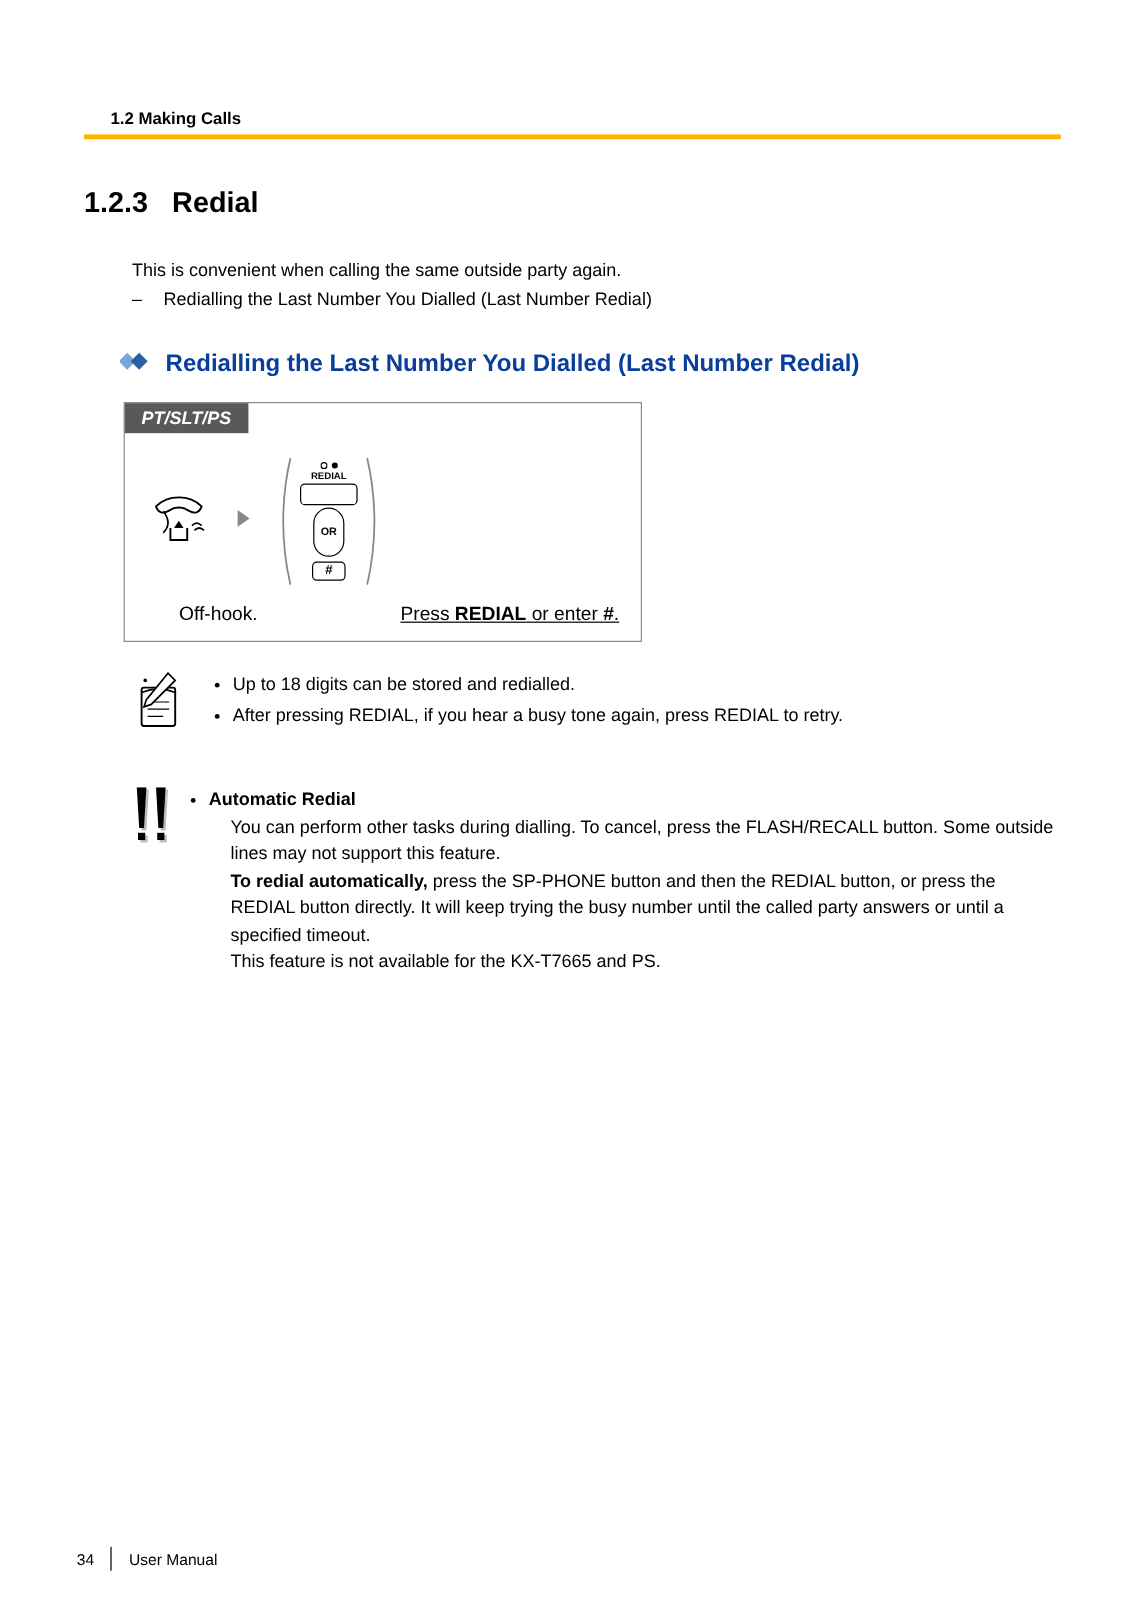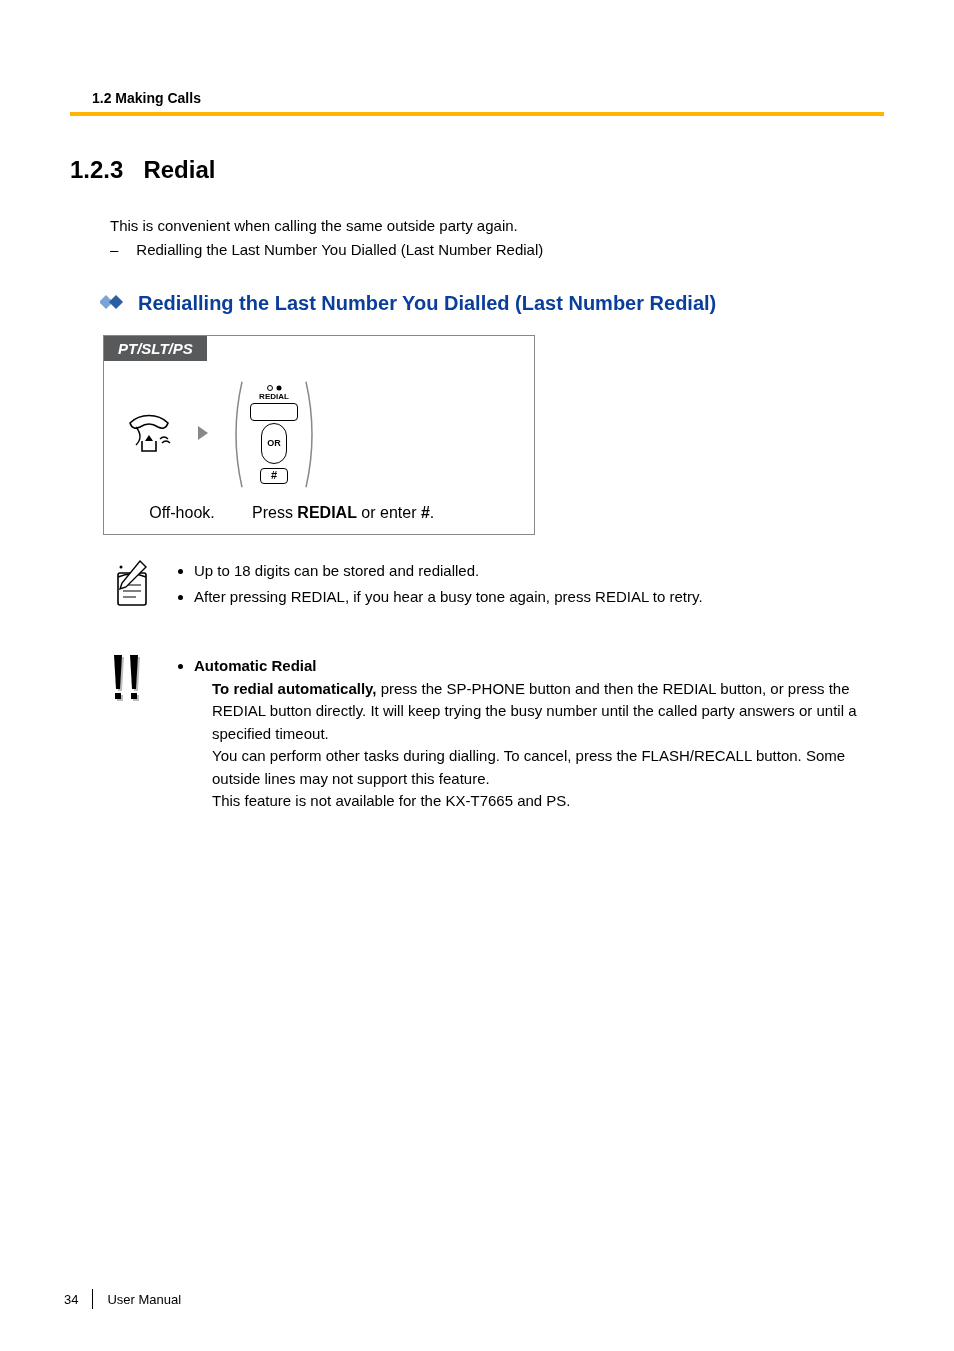--- a/index.html
+++ b/index.html
@@ -131,38 +131,37 @@
     display: flex;
     flex-direction: column;
     align-items: center;
   }
   .caption-row {
     display: flex;
     font-size: 16px;
     margin-top: 14px;
   }
   .caption-row .c1 { width: 120px; text-align: center; }
-  .caption-row .c2 { flex: 1; text-align: left; padding-left: 10px; }
+  .caption-row .c2 { flex: 1; text-align: right; padding-left: 10px; text-decoration: underline; }
   .note-block {
     display: flex;
     gap: 20px;
     margin: 24px 0 0 40px;
   }
   .note-icon { width: 46px; flex-shrink: 0; }
   .note-list {
     list-style: disc;
     padding-left: 18px;
     margin: 0;
     font-size: 15px;
     line-height: 1.6;
   }
   .note-list li { margin-bottom: 2px; }
   .exclaim-block {
     display: flex;
-    gap: 20px;
     margin: 40px 0 0 40px;
   }
   .exclaim-icon { width: 46px; flex-shrink: 0; position: relative; }
   .exclaim-content { font-size: 15px; line-height: 1.5; }
   .exclaim-content ul { list-style: disc; padding-left: 18px; margin: 0; }
   .auto-redial-body { margin-left: 18px; }
   .footer {
     position: absolute;
     bottom: 42px;
     left: 64px;
@@ -298,22 +297,22 @@
           <path d="M20 0 L28 0 L26 34 L22 34 Z"></path>
           <rect x="21" y="38" width="6" height="6"></rect>
         </g>
       </svg>
     </div>
     <div class="exclaim-content">
       <ul>
         <li>
           <b>Automatic Redial</b>
           <div class="auto-redial-body">
+            <div>You can perform other tasks during dialling. To cancel, press the FLASH/RECALL button. Some outside lines may not support this feature.</div>
             <div><b>To redial automatically,</b><span> press the SP-PHONE button and then the REDIAL button, or press the REDIAL button directly. It will keep trying the busy number until the called party answers or until a specified timeout.</span></div>
-            <div>You can perform other tasks during dialling. To cancel, press the FLASH/RECALL button. Some outside lines may not support this feature.</div>
             <div>This feature is not available for the KX-T7665 and PS.</div>
           </div>
         </li>
       </ul>
     </div>
   </div>
 
   <div class="footer">
     <span>34</span>
     <span class="footer-divider"></span>

